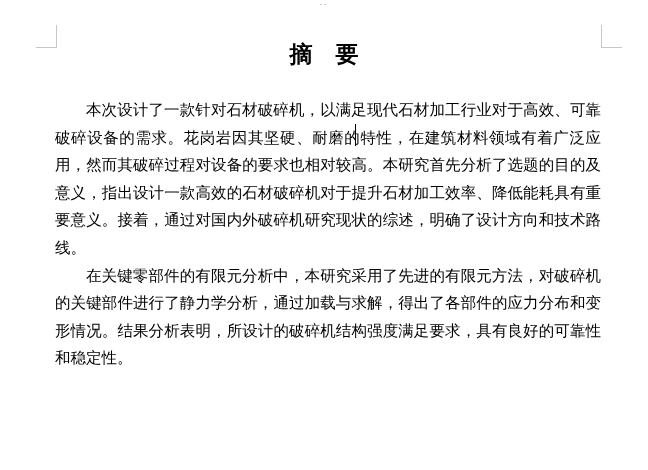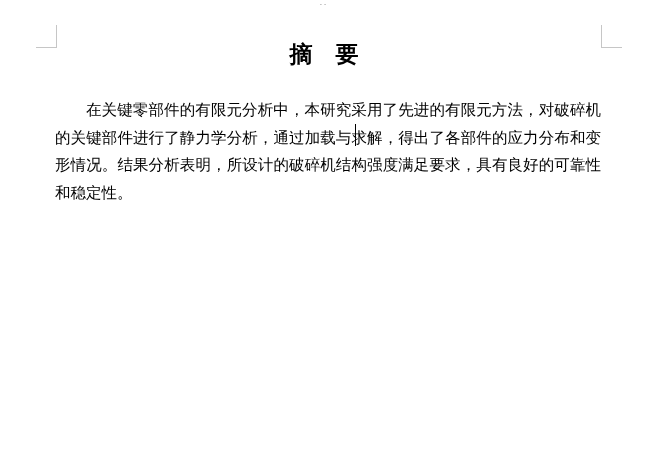--- a/index.html
+++ b/index.html
@@ -90,19 +90,20 @@
 
   <div class="header-mark">--</div>
 
   <div class="boundary left"></div>
 
   <div class="boundary right"></div>
 
   <div class="doc-title">摘　要</div>
 
   <div class="text-body">
+    <p>本次设计了一款针对石材破碎机，以满足现代石材加工行业对于高效、可靠破碎设备的需求。花岗岩因其坚硬、耐磨的特性，在建筑材料领域有着广泛应用，然而其破碎过程对设备的要求也相对较高。本研究首先分析了选题的目的及意义，指出设计一款高效的石材破碎机对于提升石材加工效率、降低能耗具有重要意义。接着，通过对国内外破碎机研究现状的综述，明确了设计方向和技术路线。</p>
     <p>在关键零部件的有限元分析中，本研究采用了先进的有限元方法，对破碎机的关键部件进行了静力学分析，通过加载与求解，得出了各部件的应力分布和变形情况。结果分析表明，所设计的破碎机结构强度满足要求，具有良好的可靠性和稳定性。</p>
 
   </div>
 
   <div class="caret"></div>
 
 </div>
 
 </body></html>

